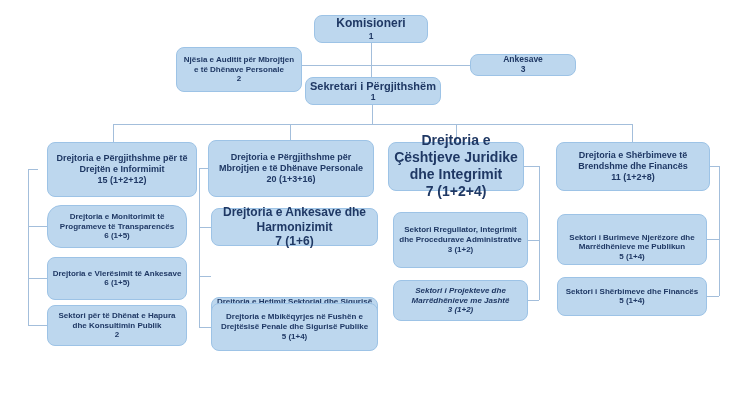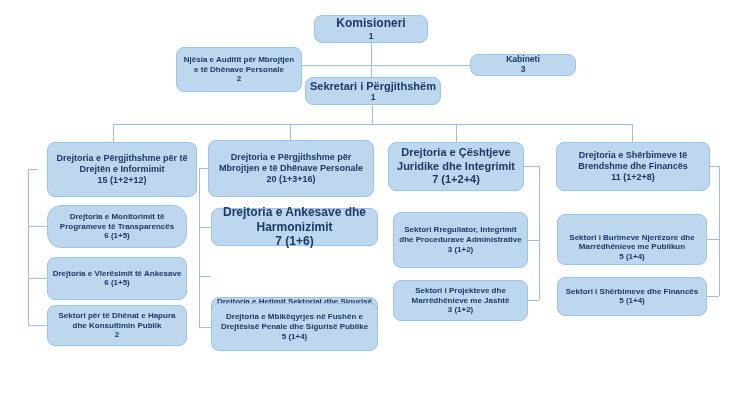--- a/index.html
+++ b/index.html
@@ -73,40 +73,40 @@
     <span>Komisioneri</span>
     <span class="count count-small">1</span>
   </div>
 
   <div class="node" style="left:176px;top:47px;width:126px;height:45px;font-size:8px;">
     <span>Njësia e Auditit për Mbrojtjen e të Dhënave Personale</span>
     <span class="count">2</span>
   </div>
 
   <div class="node" style="left:470px;top:54px;width:106px;height:22px;font-size:8.5px;line-height:1.1;">
-    <span>Kabineti</span>
+    <span>Ankesave</span>
     <span class="count">3</span>
   </div>
 
   <div class="node" style="left:305px;top:77px;width:136px;height:28px;font-size:11px;line-height:1.1;">
     <span>Sekretari i Përgjithshëm</span>
     <span class="count count-small">1</span>
   </div>
 
   <div class="node" style="left:47px;top:142px;width:150px;height:55px;font-size:9px;">
     <span>Drejtoria  e Përgjithshme për të Drejtën e Informimit</span>
     <span class="count">15 (1+2+12)</span>
   </div>
 
   <div class="node" style="left:208px;top:140px;width:166px;height:57px;font-size:9px;">
     <span>Drejtoria e Përgjithshme për Mbrojtjen e të Dhënave Personale</span>
     <span class="count">20 (1+3+16)</span>
   </div>
 
-  <div class="node" style="left:388px;top:142px;width:136px;height:49px;font-size:11px;">
+  <div class="node" style="left:388px;top:142px;width:136px;height:49px;font-size:14px;">
     <span>Drejtoria e Çështjeve Juridike dhe Integrimit</span>
     <span class="count">7 (1+2+4)</span>
   </div>
 
   <div class="node" style="left:556px;top:142px;width:154px;height:49px;font-size:9px;">
     <span>Drejtoria e Shërbimeve të Brendshme dhe Financës</span>
     <span class="count">11 (1+2+8)</span>
   </div>
 
   <div class="node" style="left:47px;top:205px;width:140px;height:43px;font-size:8px;border-radius:14px;">
@@ -132,21 +132,21 @@
   </div>
   <div class="node" style="left:211px;top:303px;width:167px;height:48px;font-size:8px;">
     <span>Drejtoria e Mbikëqyrjes në Fushën e Drejtësisë Penale dhe Sigurisë Publike</span>
     <span class="count">5 (1+4)</span>
   </div>
 
   <div class="node" style="left:393px;top:212px;width:135px;height:56px;font-size:8px;">
     <span>Sektori Rregullator, Integrimit dhe Procedurave Administrative</span>
     <span class="count">3 (1+2)</span>
   </div>
-  <div class="node" style="left:393px;top:280px;width:135px;height:41px;font-size:8px;">
+  <div class="node" style="left:393px;top:280px;width:135px;height:41px;font-size:8px;font-style:italic;">
     <span>Sektori i Projekteve dhe Marrëdhënieve me Jashtë</span>
     <span class="count">3 (1+2)</span>
   </div>
 
   <div class="node" style="left:557px;top:214px;width:150px;height:51px;font-size:8px;justify-content:flex-end;">
     <span>Sektori i Burimeve Njerëzore dhe Marrëdhënieve me Publikun</span>
     <span class="count">5 (1+4)</span>
   </div>
   <div class="node" style="left:557px;top:277px;width:150px;height:39px;font-size:8px;">
     <span>Sektori i Shërbimeve dhe Financës</span>

